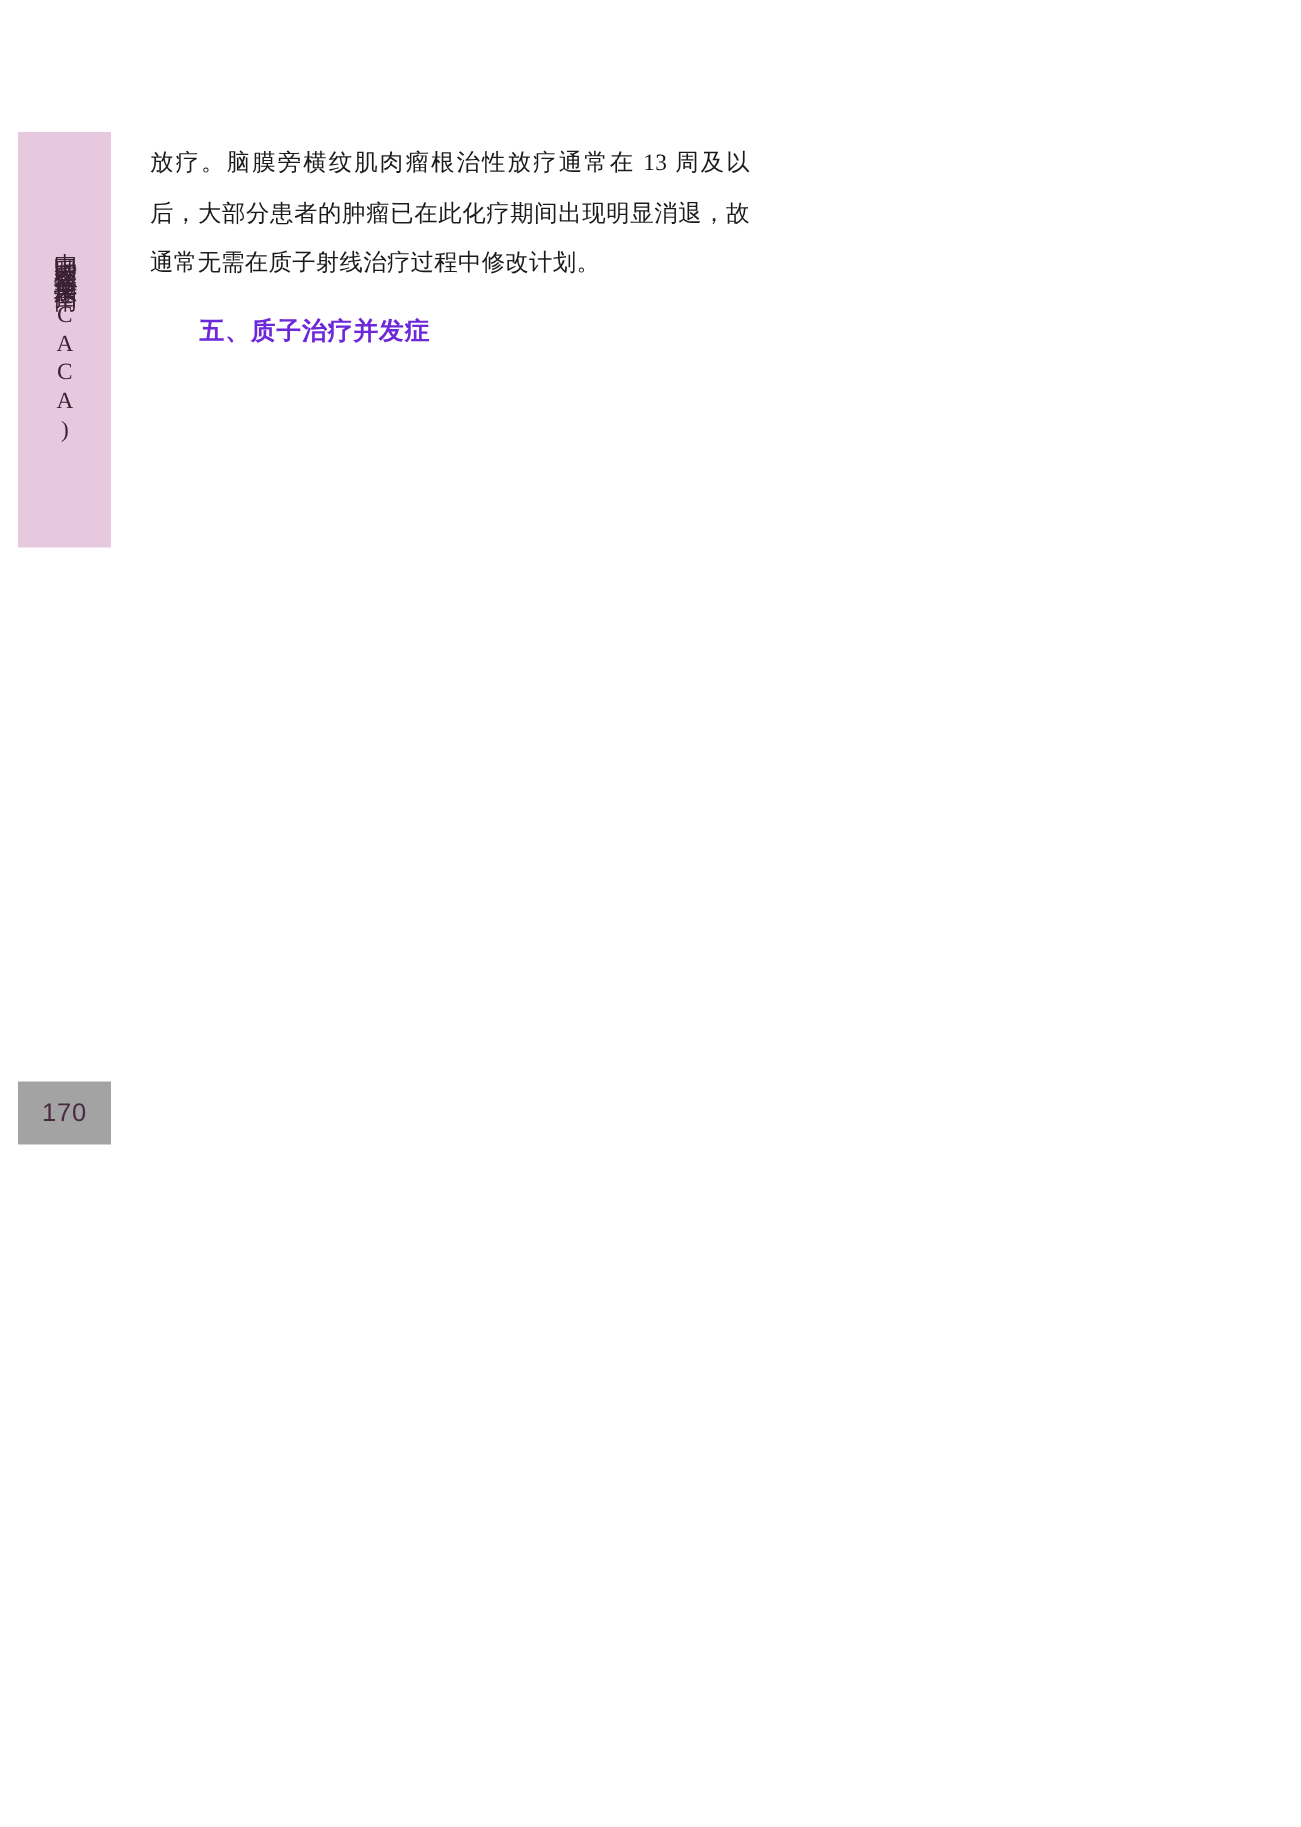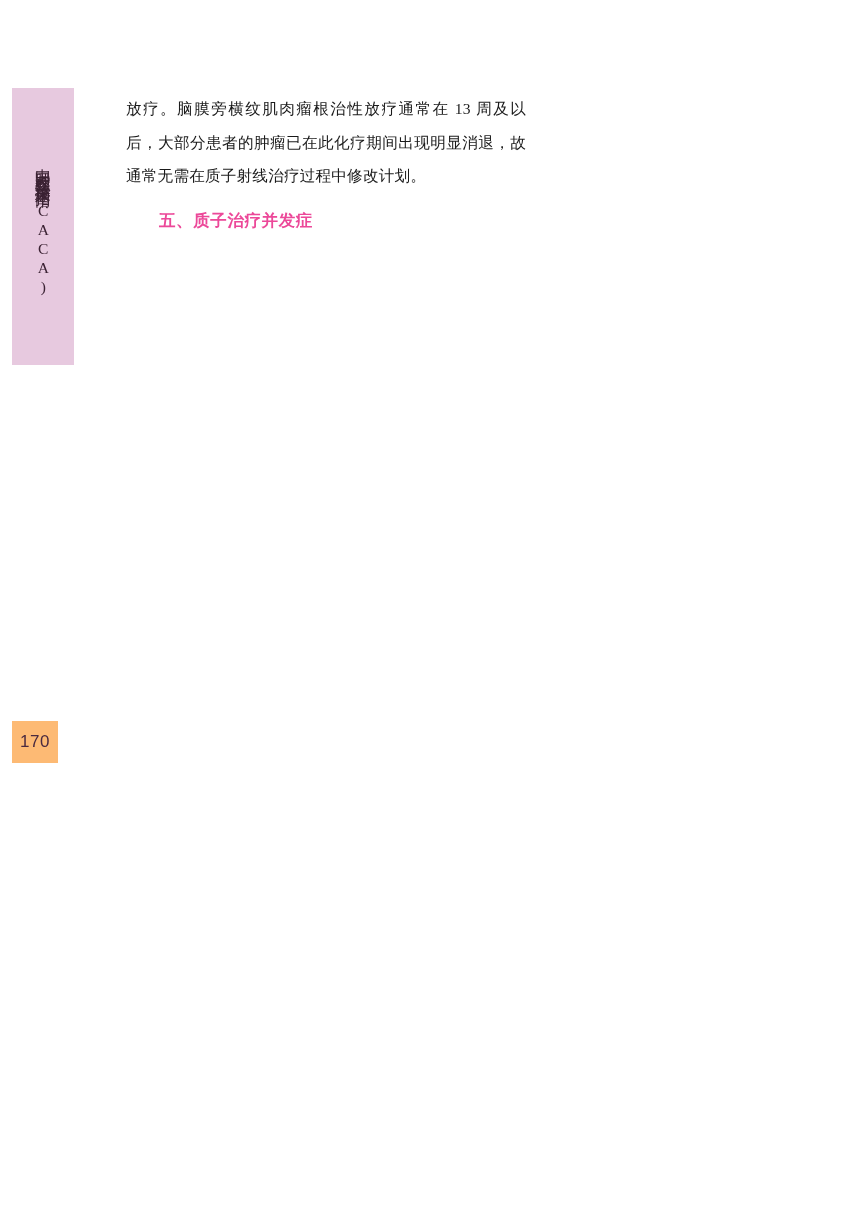--- a/index.html
+++ b/index.html
@@ -44,38 +44,38 @@
     color: #3b2233;
     line-height: 1;
     white-space: nowrap;
   }
 
   
   .page-num-box {
     position: absolute;
     left: 12px;
     top: 721px;
-    width: 46px;
+    width: 62px;
     height: 42px;
-    background: #fdba74;
+    background: #a3a3a3;
     display: flex;
     align-items: center;
     justify-content: center;
   }
   .page-num {
     font-family: "Liberation Sans", sans-serif;
     font-size: 17px;
     color: #4a2a40;
     letter-spacing: 0.5px;
   }
 
   
   .content {
     position: absolute;
-    left: 126px;
+    left: 100px;
     top: 92px;
     width: 400px;
   }
 
   p {
     margin: 0;
     font-size: 15.6px;
     line-height: 33.5px;
     color: #1a1a1a;
     text-align: justify;
@@ -83,21 +83,21 @@
     letter-spacing: 0.2px;
   }
   p.indent {
     text-indent: 2em;
   }
 
   h2.section-heading {
     margin: 11px 0 4px 0;
     font-size: 16.5px;
     line-height: 33px;
-    color: #ec4899;
+    color: #6d28d9;
     font-weight: bold;
     text-indent: 2em;
     letter-spacing: 0.6px;
   }
 </style>
 </head>
 <body>
 
 <div class="page">
 

